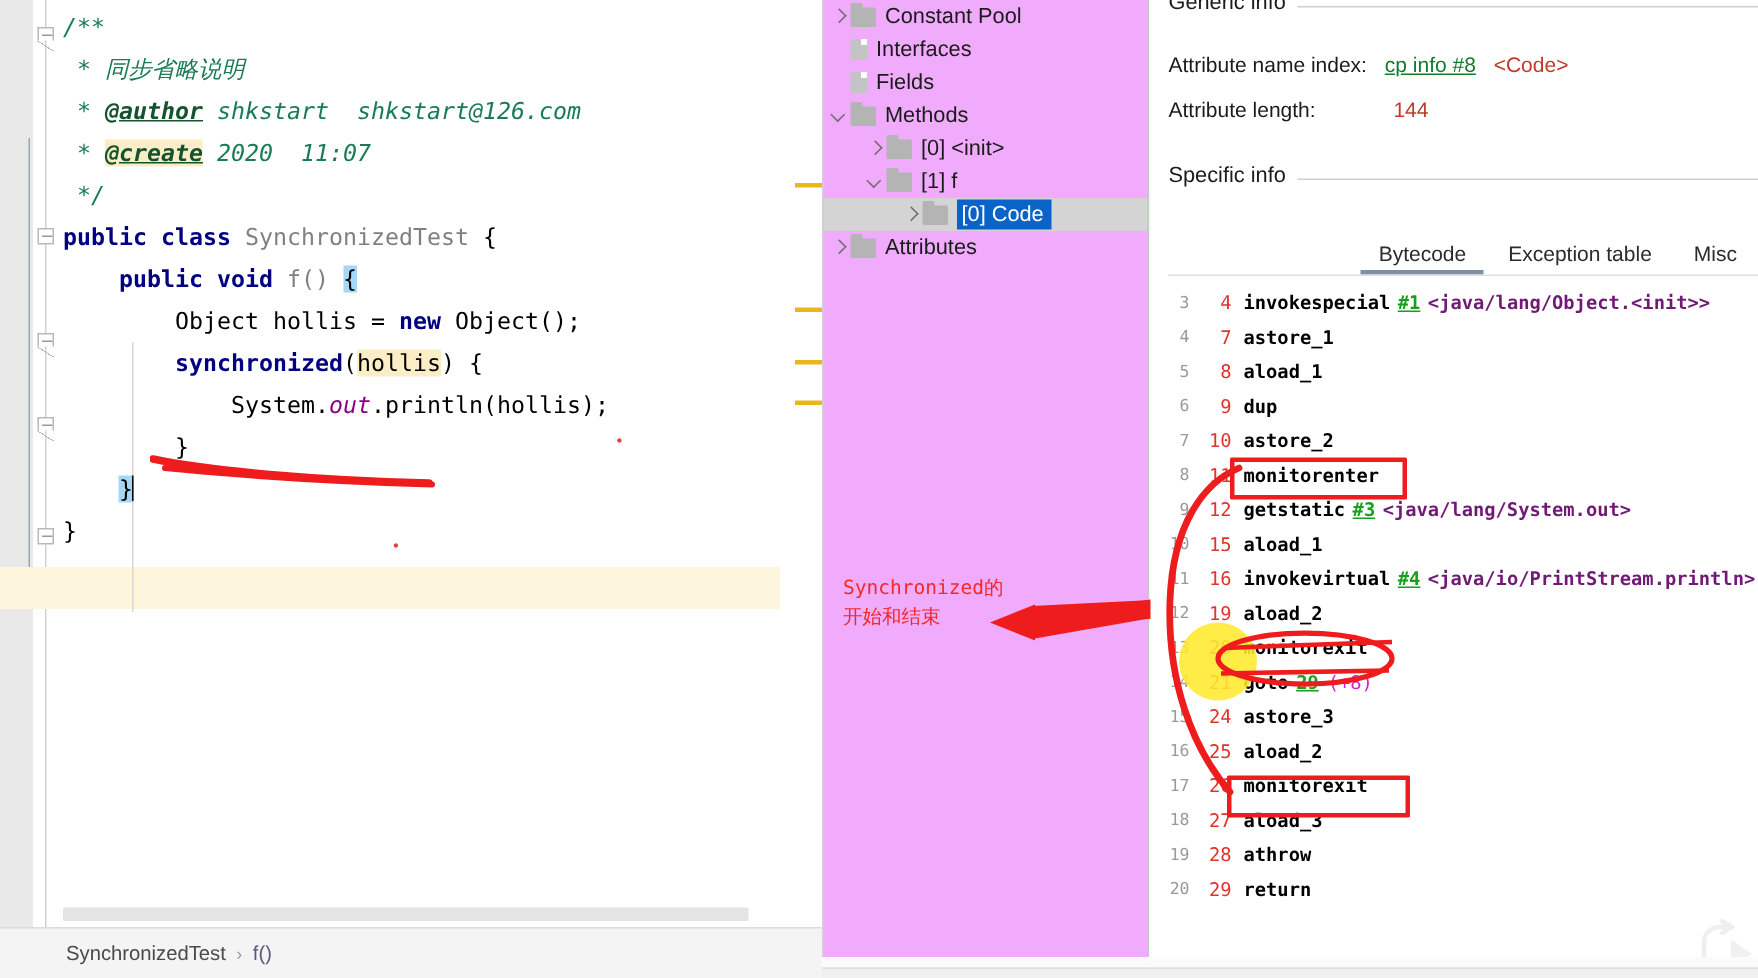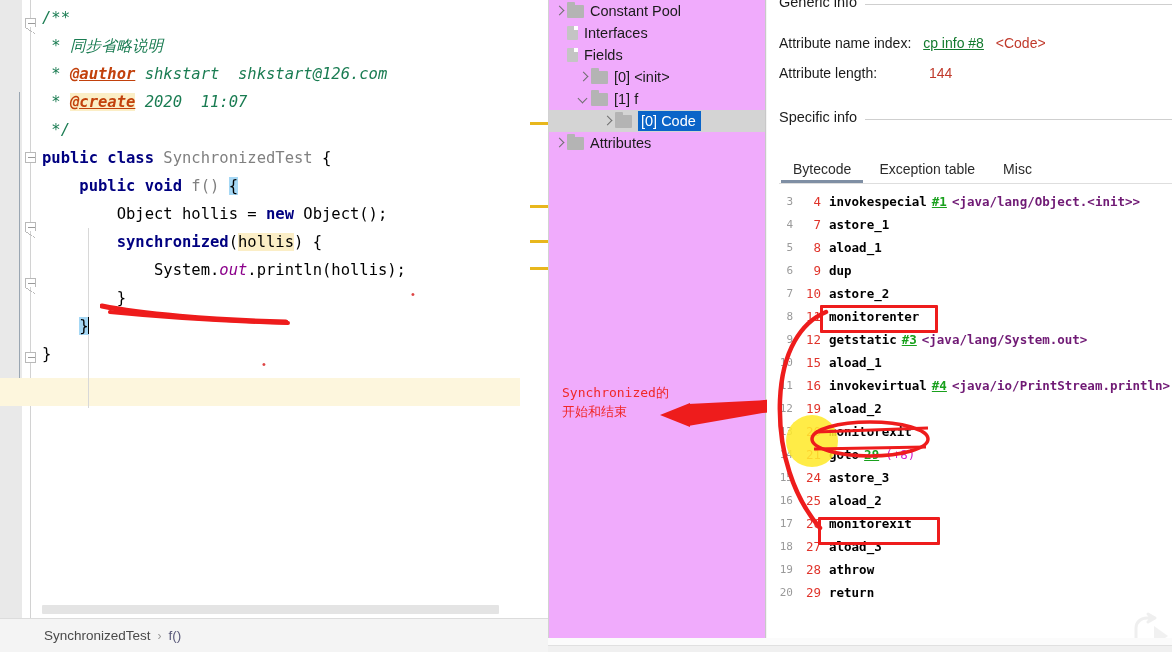--- a/index.html
+++ b/index.html
@@ -62,21 +62,21 @@
   }
   .cl { position: absolute; left: 5px; height: 28px; }
   #caret-line-hl {
     position: absolute; left: -37px; top: 378px; width: 520px; height: 28px;
     background: #fdf6dd;
   }
   #indent-guide {
     position: absolute; left: 51px; top: 228px; width: 1px; height: 180px; background: #d8d8d8;
   }
   .jd { color: #1a7c52; font-style: italic; }
-  .jd-tag { color: #c2410c; font-weight: bold; font-style: italic; text-decoration: underline; }
+  .jd-tag { color: #14532d; font-weight: bold; font-style: italic; text-decoration: underline; }
   .hl-tan { background: #fbeec6; }
   .kw { color: #000080; font-weight: bold; }
   .cls { color: #808080; }
   .plain { color: #000000; }
   .field-static { color: #8b008b; font-style: italic; }
   .var-hl { background: #fbeec6; }
   .brace-hl { background: #a6d8f5; }
   .caret {
     display:inline-block; width:0; border-left:1.5px solid #000; height:17px;
     vertical-align:-3px; margin-left:-1px;
@@ -175,21 +175,21 @@
   .sec-rule {
     position:absolute; height:1px; background:#cfcfcf;
   }
   .kvrow { position:absolute; font-size:14px; color:#1b1b1b; white-space:nowrap; }
   .kv-link { color:#137a2e; text-decoration:underline; font-weight:500; }
   .kv-red { color:#c0392b;margin-top:19px; }
   .kv-num { color:#c0392b; }
 
   #tabs {
     position:absolute; left:0; top:157px; width:405px; height:28px;
-    display:flex; align-items:center; gap:0px; padding-left:12px;
+    display:flex; align-items:center; gap:0px; padding-left:24px;justify-content:flex-end;
   }
   .tab {
     font-size:14px; color:#2b2b2b; padding:2px 14px 6px 14px; position:relative;
   }
   .tab.active::after {
     content:""; position:absolute; left:2px; right:2px; bottom:0; height:3px; background:#7f8fa4;
   }
   #tab-underline {
     position:absolute; left:12px; top:183px; width:393px; height:1px; background:#dedede;
   }
@@ -305,20 +305,25 @@
         <div class="tree-row" style="padding-left: 0px;">
           <span class="chev none"></span>
           <span class="ficon file"></span>
           <span class="node-label">Interfaces</span>
         </div>
         <div class="tree-row" style="padding-left: 0px;">
           <span class="chev none"></span>
           <span class="ficon file"></span>
           <span class="node-label">Fields</span>
         </div>
+        <div class="tree-row" style="padding-left: 0px;">
+          <span class="chev down"></span>
+          <span class="ficon folder"></span>
+          <span class="node-label">Methods</span>
+        </div>
         <div class="tree-row" style="padding-left: 24px;">
           <span class="chev right"></span>
           <span class="ficon folder"></span>
           <span class="node-label">[0] &lt;init&gt;</span>
         </div>
         <div class="tree-row" style="padding-left: 24px;">
           <span class="chev down"></span>
           <span class="ficon folder"></span>
           <span class="node-label">[1] f</span>
         </div>

